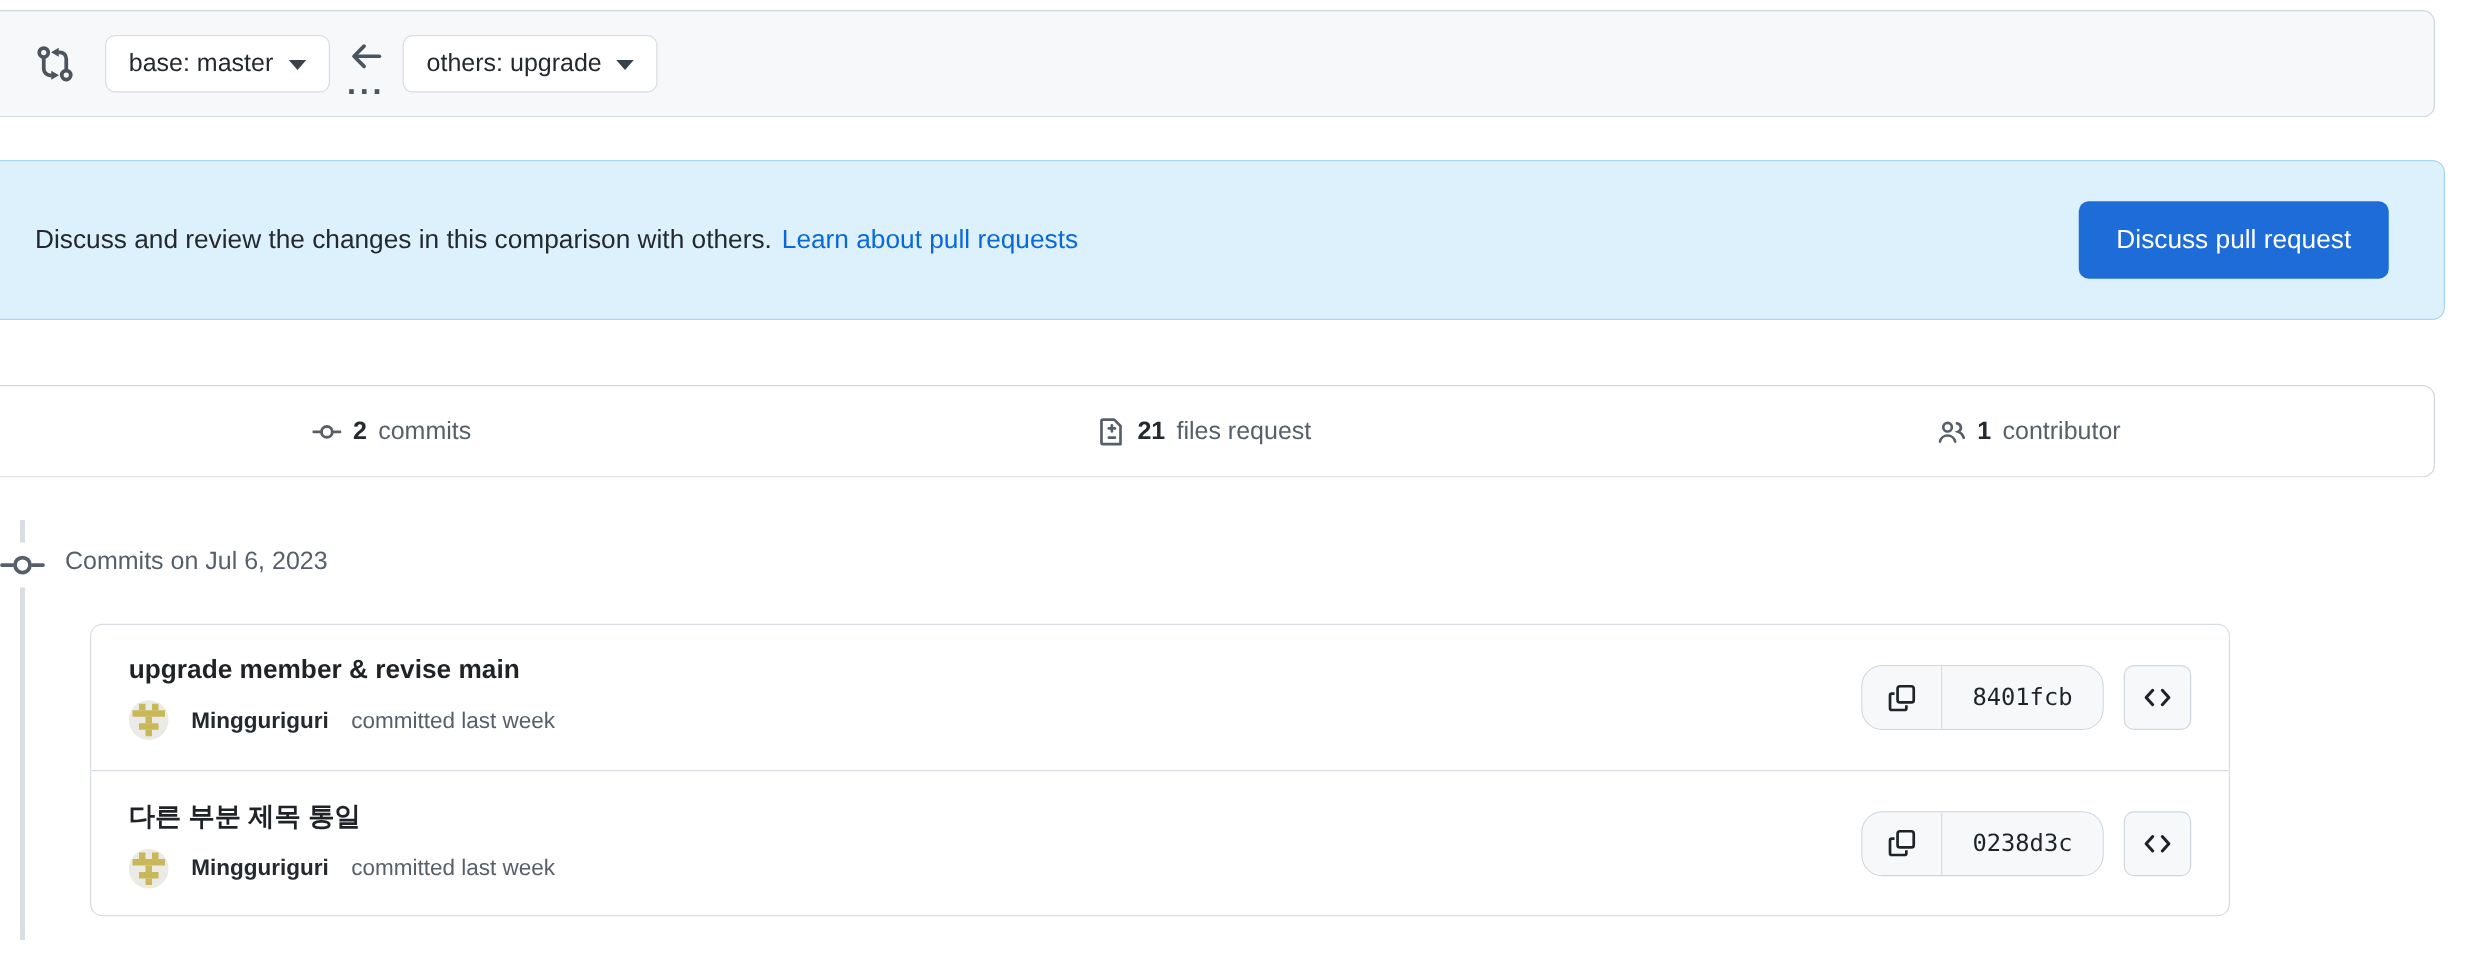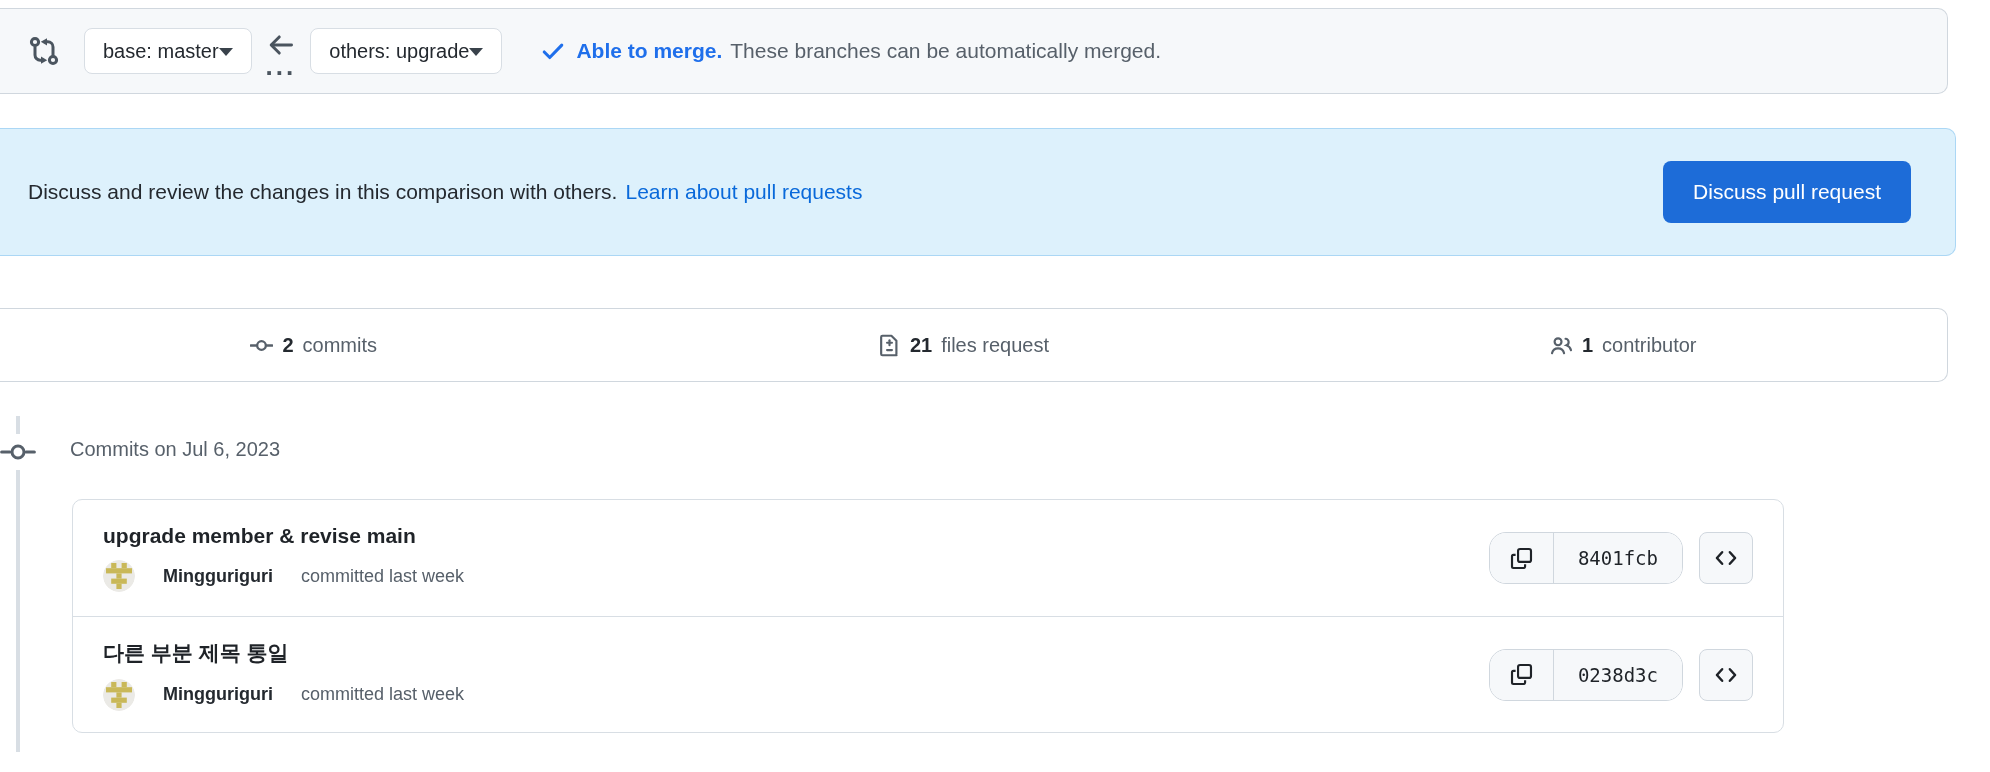--- a/index.html
+++ b/index.html
@@ -23,21 +23,21 @@
   svg{display:block;}
 
   
   .compare-bar{
     position:absolute;top:8px;left:0;width:1948px;height:86px;
     background:var(--btn-bg);border:1px solid var(--border);border-left:none;
     border-radius:0 10px 10px 0;display:flex;align-items:center;padding:0 24px 0 28px;
   }
   .icon-compare{color:#4b555f;width:32px;height:32px;flex:none;}
   .branch-btn{
-    display:inline-flex;align-items:center;height:46px;padding:0 18px;
+    display:inline-flex;align-items:center;gap:12px;height:46px;padding:0 18px;
     background:#fff;border:1px solid var(--border-soft);border-radius:8px;
     font-size:20px;color:var(--fg);cursor:pointer;white-space:nowrap;
   }
   .branch-btn.base{margin-left:24px;}
   .caret{width:0;height:0;border-left:7px solid transparent;border-right:7px solid transparent;border-top:8px solid #39424b;margin-top:2px;}
   .range{display:flex;flex-direction:column;align-items:center;margin:0 14px;color:var(--fg-muted);}
   .icon-arrow-left{width:28px;height:28px;color:#4b555f;}
   .range-dots{font-size:26px;line-height:10px;letter-spacing:3px;margin-top:2px;color:#4b555f;font-weight:700;}
   .merge-status{display:flex;align-items:center;margin-left:38px;font-size:21px;}
   .icon-check{width:26px;height:26px;color:var(--merge-blue);flex:none;}
@@ -66,33 +66,33 @@
     font-size:20px;color:var(--fg-muted);
   }
   .stat{display:flex;align-items:center;gap:9px;cursor:pointer;}
   .stat svg{width:23px;height:23px;color:var(--fg-muted);flex:none;}
   .stat b{color:var(--fg);font-weight:700;}
 
   
   .timeline-line{position:absolute;left:16px;top:416px;width:4px;height:336px;background:var(--border-soft);}
   .timeline-node{position:absolute;left:0;top:434px;background:#fff;padding:5px 0;}
   .timeline-node svg{width:36px;height:26px;color:var(--fg-muted);}
-  .commits-heading{position:absolute;left:70px;top:438px;font-size:20px;color:var(--fg-muted);}
+  .commits-heading{position:absolute;left:52px;top:438px;font-size:20px;color:var(--fg-muted);}
 
   .commits-box{
     position:absolute;left:72px;top:499px;width:1712px;background:#fff;
     border:1px solid var(--border-soft);border-radius:10px;overflow:hidden;
   }
   .commit-row{
     display:flex;align-items:center;justify-content:space-between;
     padding:20px 30px;min-height:116px;
   }
   .commit-row + .commit-row{border-top:1px solid var(--border-soft);}
   .commit-title{font-size:21px;font-weight:700;color:#1f2328;cursor:pointer;}
-  .commit-meta{display:flex;align-items:center;gap:28px;margin-top:12px;font-size:18px;color:var(--fg-muted);}
+  .commit-meta{display:flex;align-items:center;gap:18px;margin-top:12px;font-size:18px;color:var(--fg-muted);}
   .avatar{width:32px;height:32px;border-radius:50%;overflow:hidden;flex:none;cursor:pointer;}
   .author{font-weight:700;color:var(--fg);cursor:pointer;}
 
   .commit-actions{display:flex;align-items:center;gap:16px;}
   .hash-group{display:flex;border:1px solid var(--border);border-radius:17px;overflow:hidden;height:52px;}
   .copy-seg{display:flex;align-items:center;padding:0 20px;background:var(--btn-bg);border-right:1px solid var(--border);cursor:pointer;}
   .copy-seg svg{width:23px;height:23px;color:#1f2328;}
   .hash-seg{
     display:flex;align-items:center;padding:0 24px;background:var(--btn-bg);
     font-family:"DejaVu Sans Mono","Liberation Mono",monospace;font-size:19px;color:#1f2328;cursor:pointer;
@@ -135,29 +135,20 @@
       </svg>
     </span>
     <span class="range-dots">...</span>
   </span>
 
   <button class="branch-btn">
     <span>others: upgrade</span>
     <span class="caret"></span>
   </button>
 
-  <span class="merge-status">
-    <span class="icon-check">
-      <svg viewBox="0 0 16 16" fill="none" stroke="currentColor" stroke-width="1.9" stroke-linecap="round" stroke-linejoin="round">
-        <path d="M2.6 8.6 6 12 13.4 4.4"></path>
-      </svg>
-    </span>
-    <span class="status">Able to merge.</span>
-    <span class="detail">These branches can be automatically merged.</span>
-  </span>
 </div>
 
 <div class="banner">
   <span>Discuss and review the changes in this comparison with others.</span>
   <a class="banner-link">Learn about pull requests</a>
   <button class="create-pr-btn">Discuss pull request</button>
 </div>
 
 <div class="stats-bar">
   <span class="stat">

